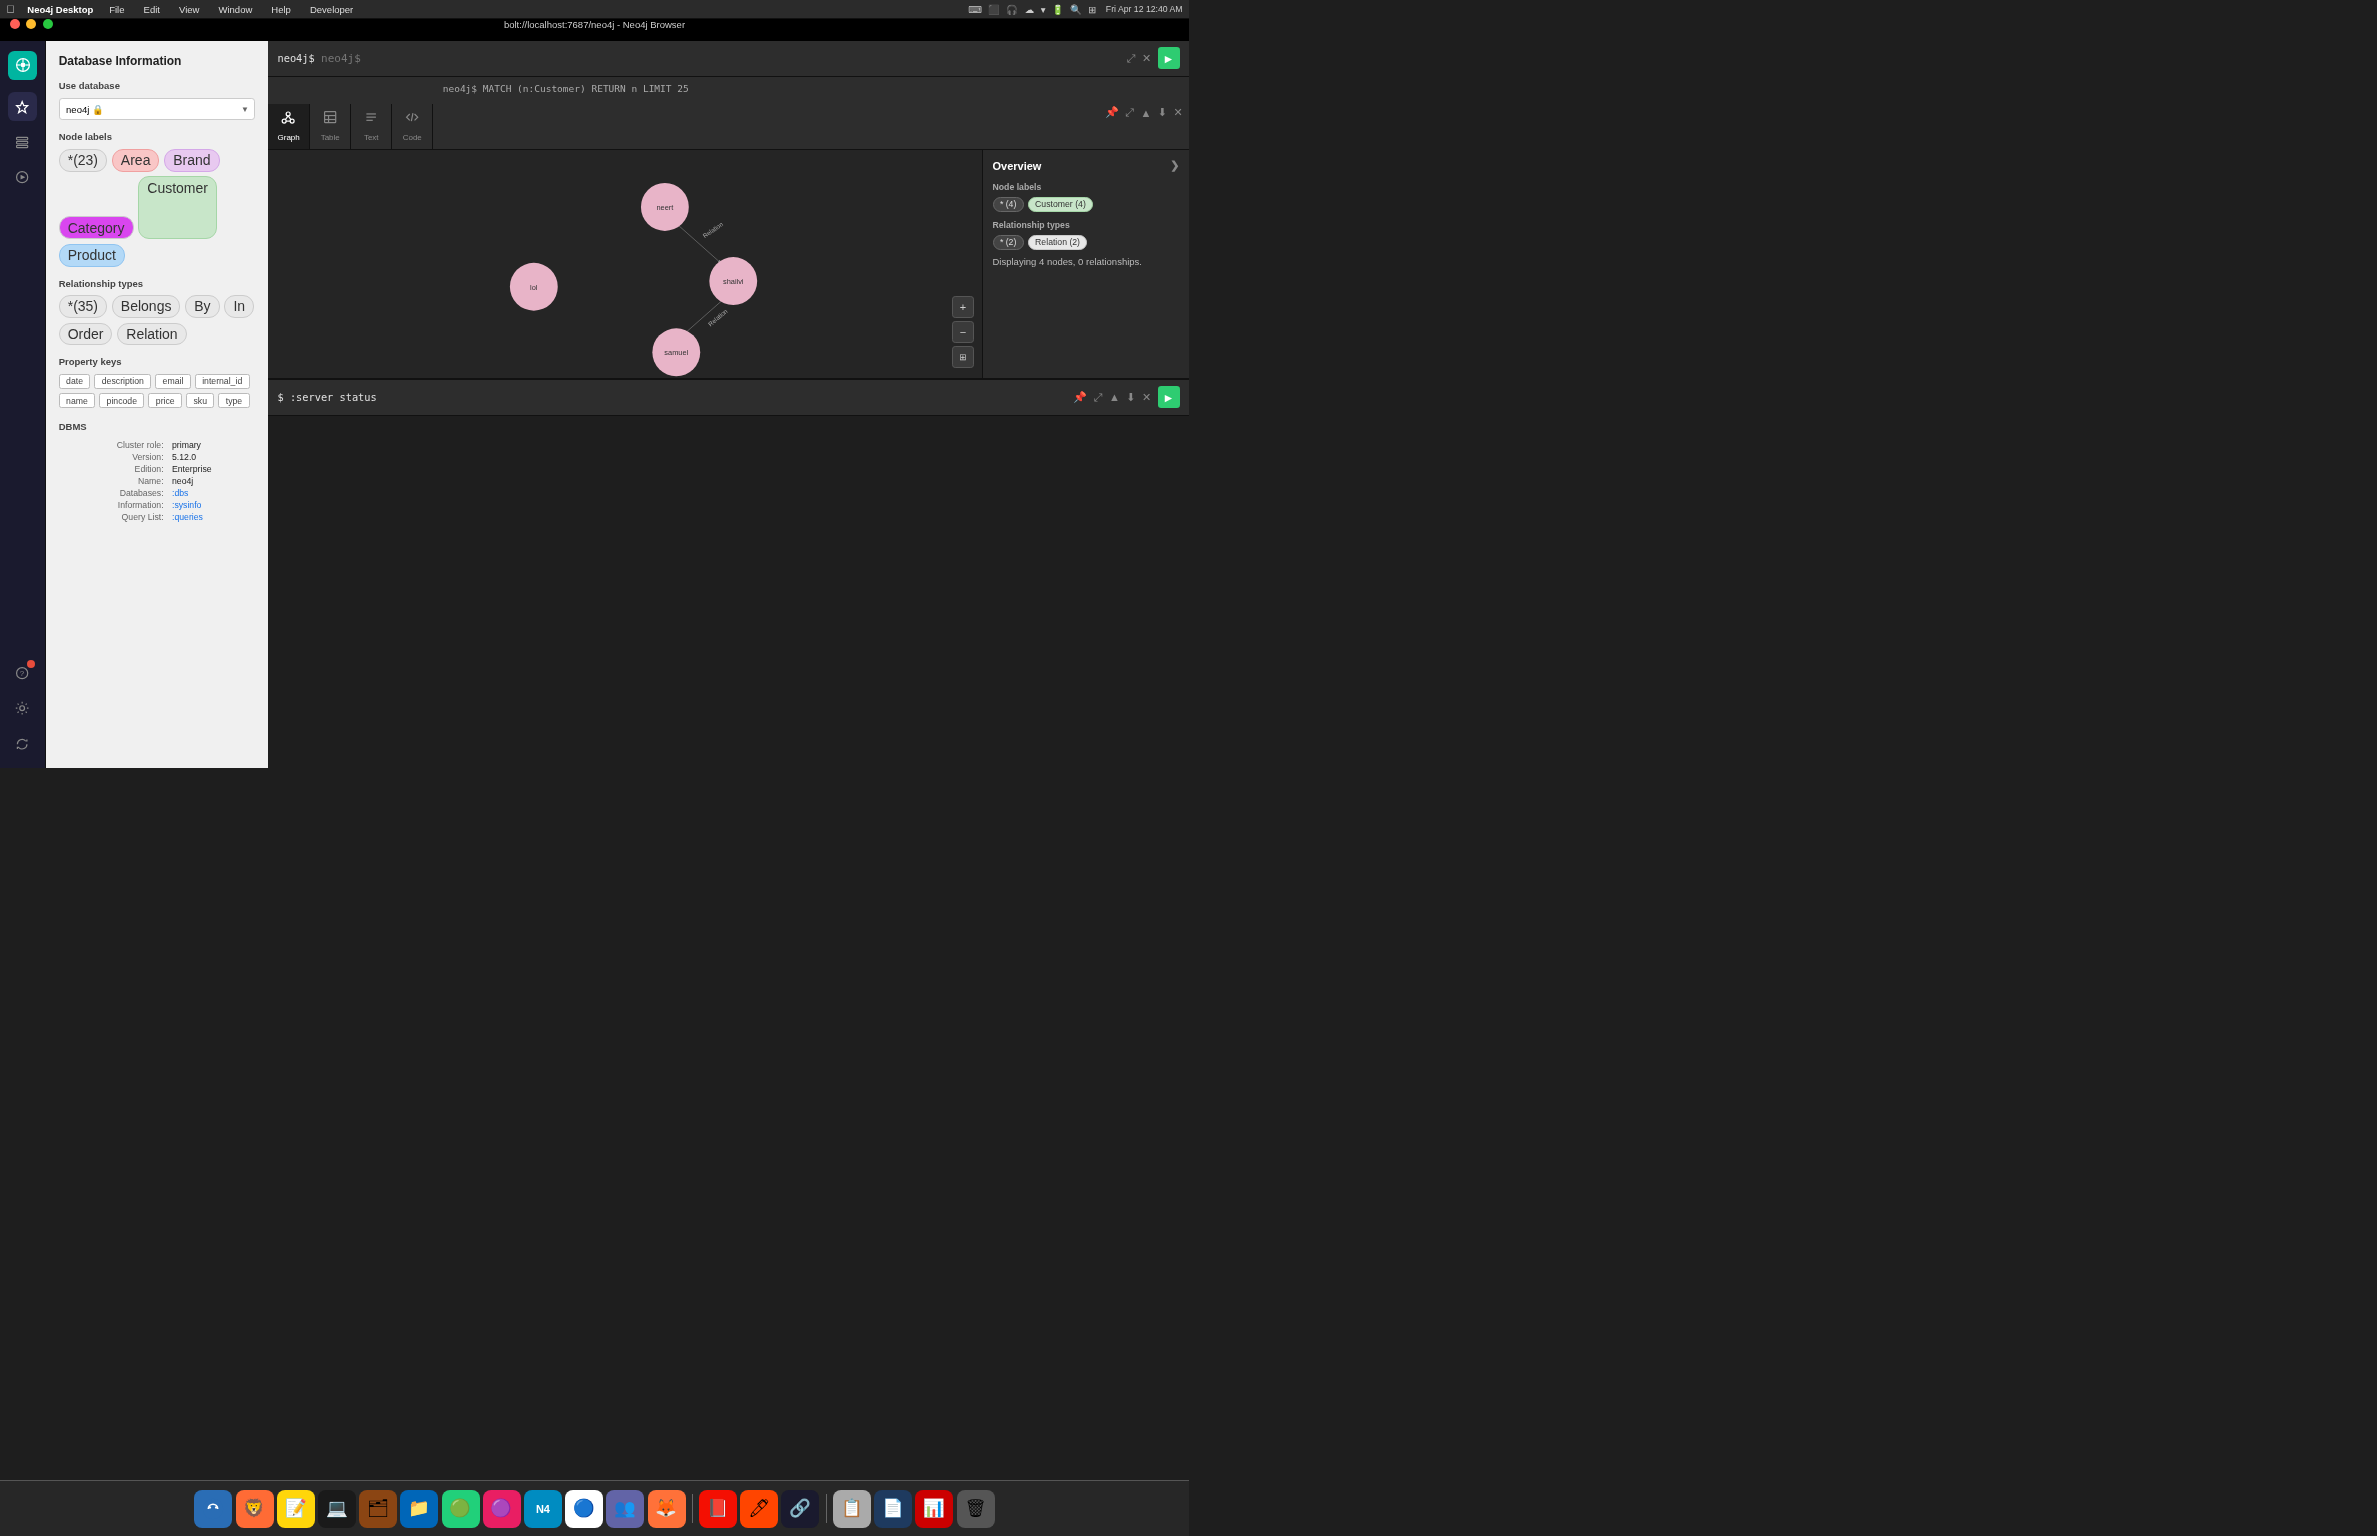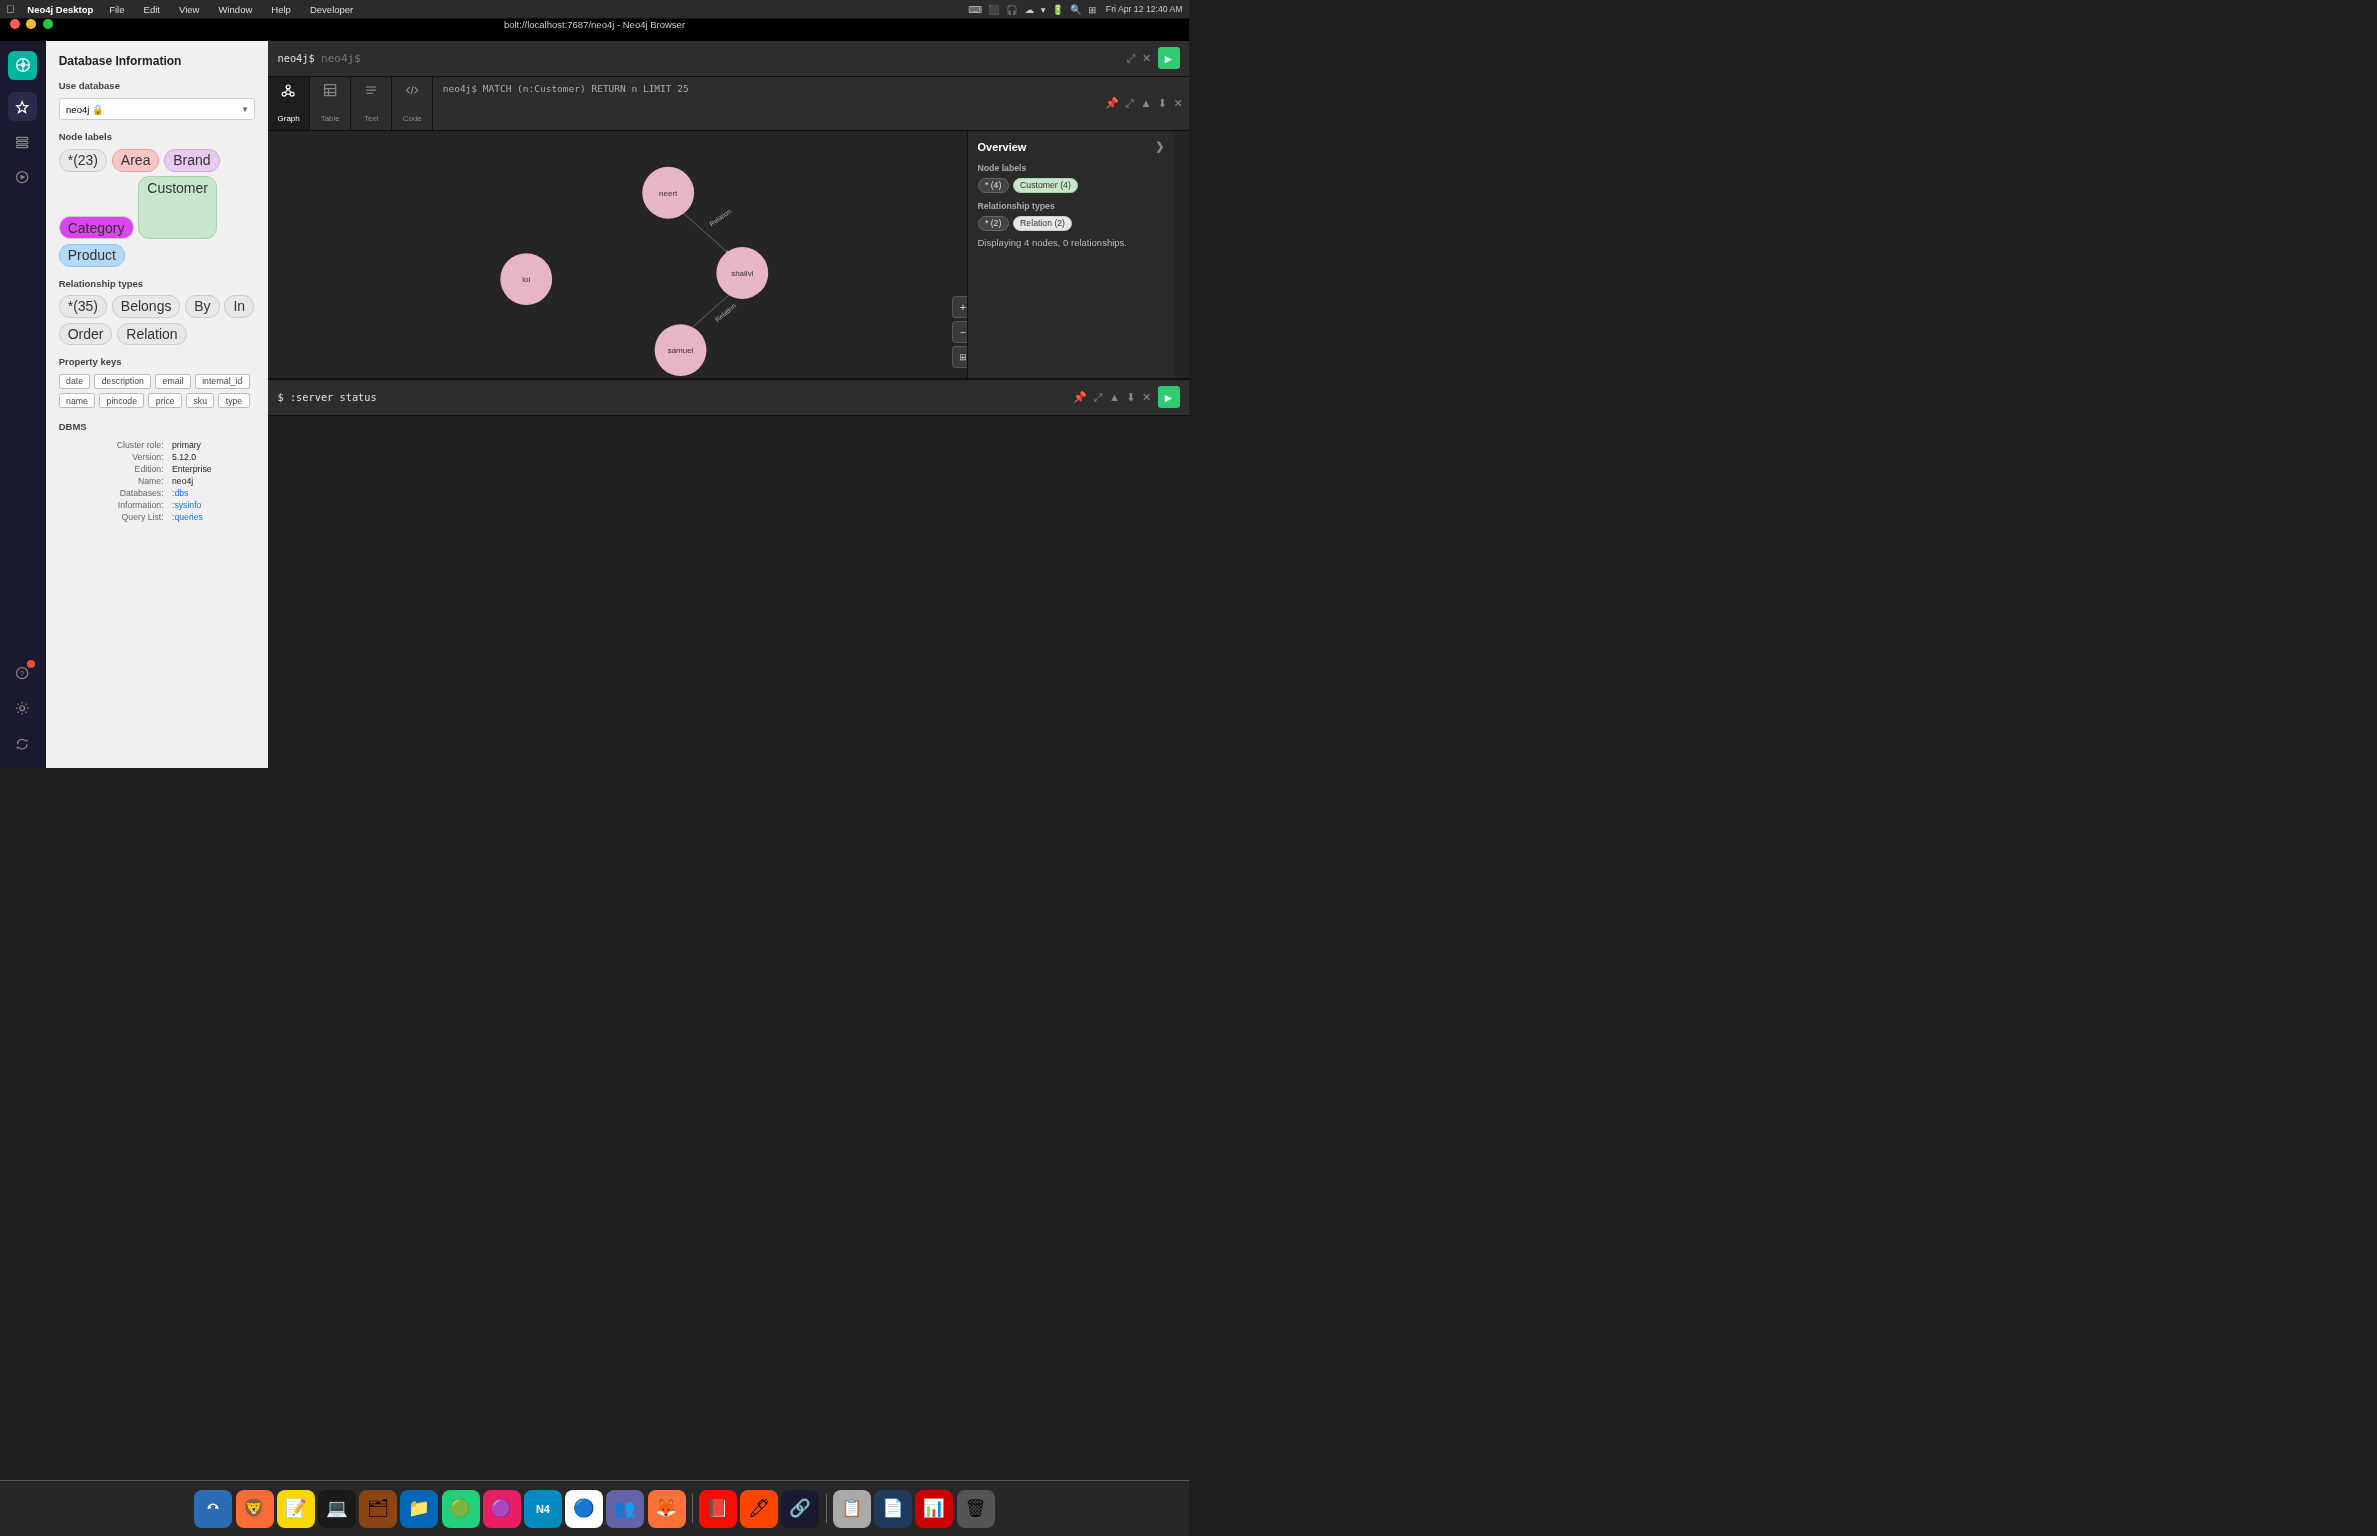--- a/index.html
+++ b/index.html
@@ -302,23 +302,24 @@
 
     .result-view-btn {
       padding: 6.4px 9.5px;
       display: flex;
       flex-direction: column;
       align-items: center;
       justify-content: center;
       cursor: pointer;
       color: #888;
       font-size: 8px;
-      gap: 17px;
+      gap: 9px;
       border-right: 0.8px solid #111;
       min-width: 41px;
+      margin-top: 27px;
     }
     .result-view-btn.active { color: #fff; background: #1e1e1e; }
     .result-view-btn svg { width: 14.3px; height: 14.3px; }
 
     .result-header-right {
       margin-left: auto;
       display: flex;
       align-items: center;
       padding: 0 6.4px;
       gap: 6.4px;
@@ -332,21 +333,21 @@
     
     .graph-area {
       flex: 1;
       position: relative;
       overflow: hidden;
     }
 
     
     .overview-panel {
       position: absolute;
-      right: 15px; top: 0;
+      right: 0; top: 0;
       width: 207px;
       background: #2a2a2a;
       border-left: 0.8px solid #111;
       height: 100%;
       padding: 9.5px;
       font-size: 9.5px;
       color: #ccc;
     }
     .overview-title {
       font-size: 11px;

